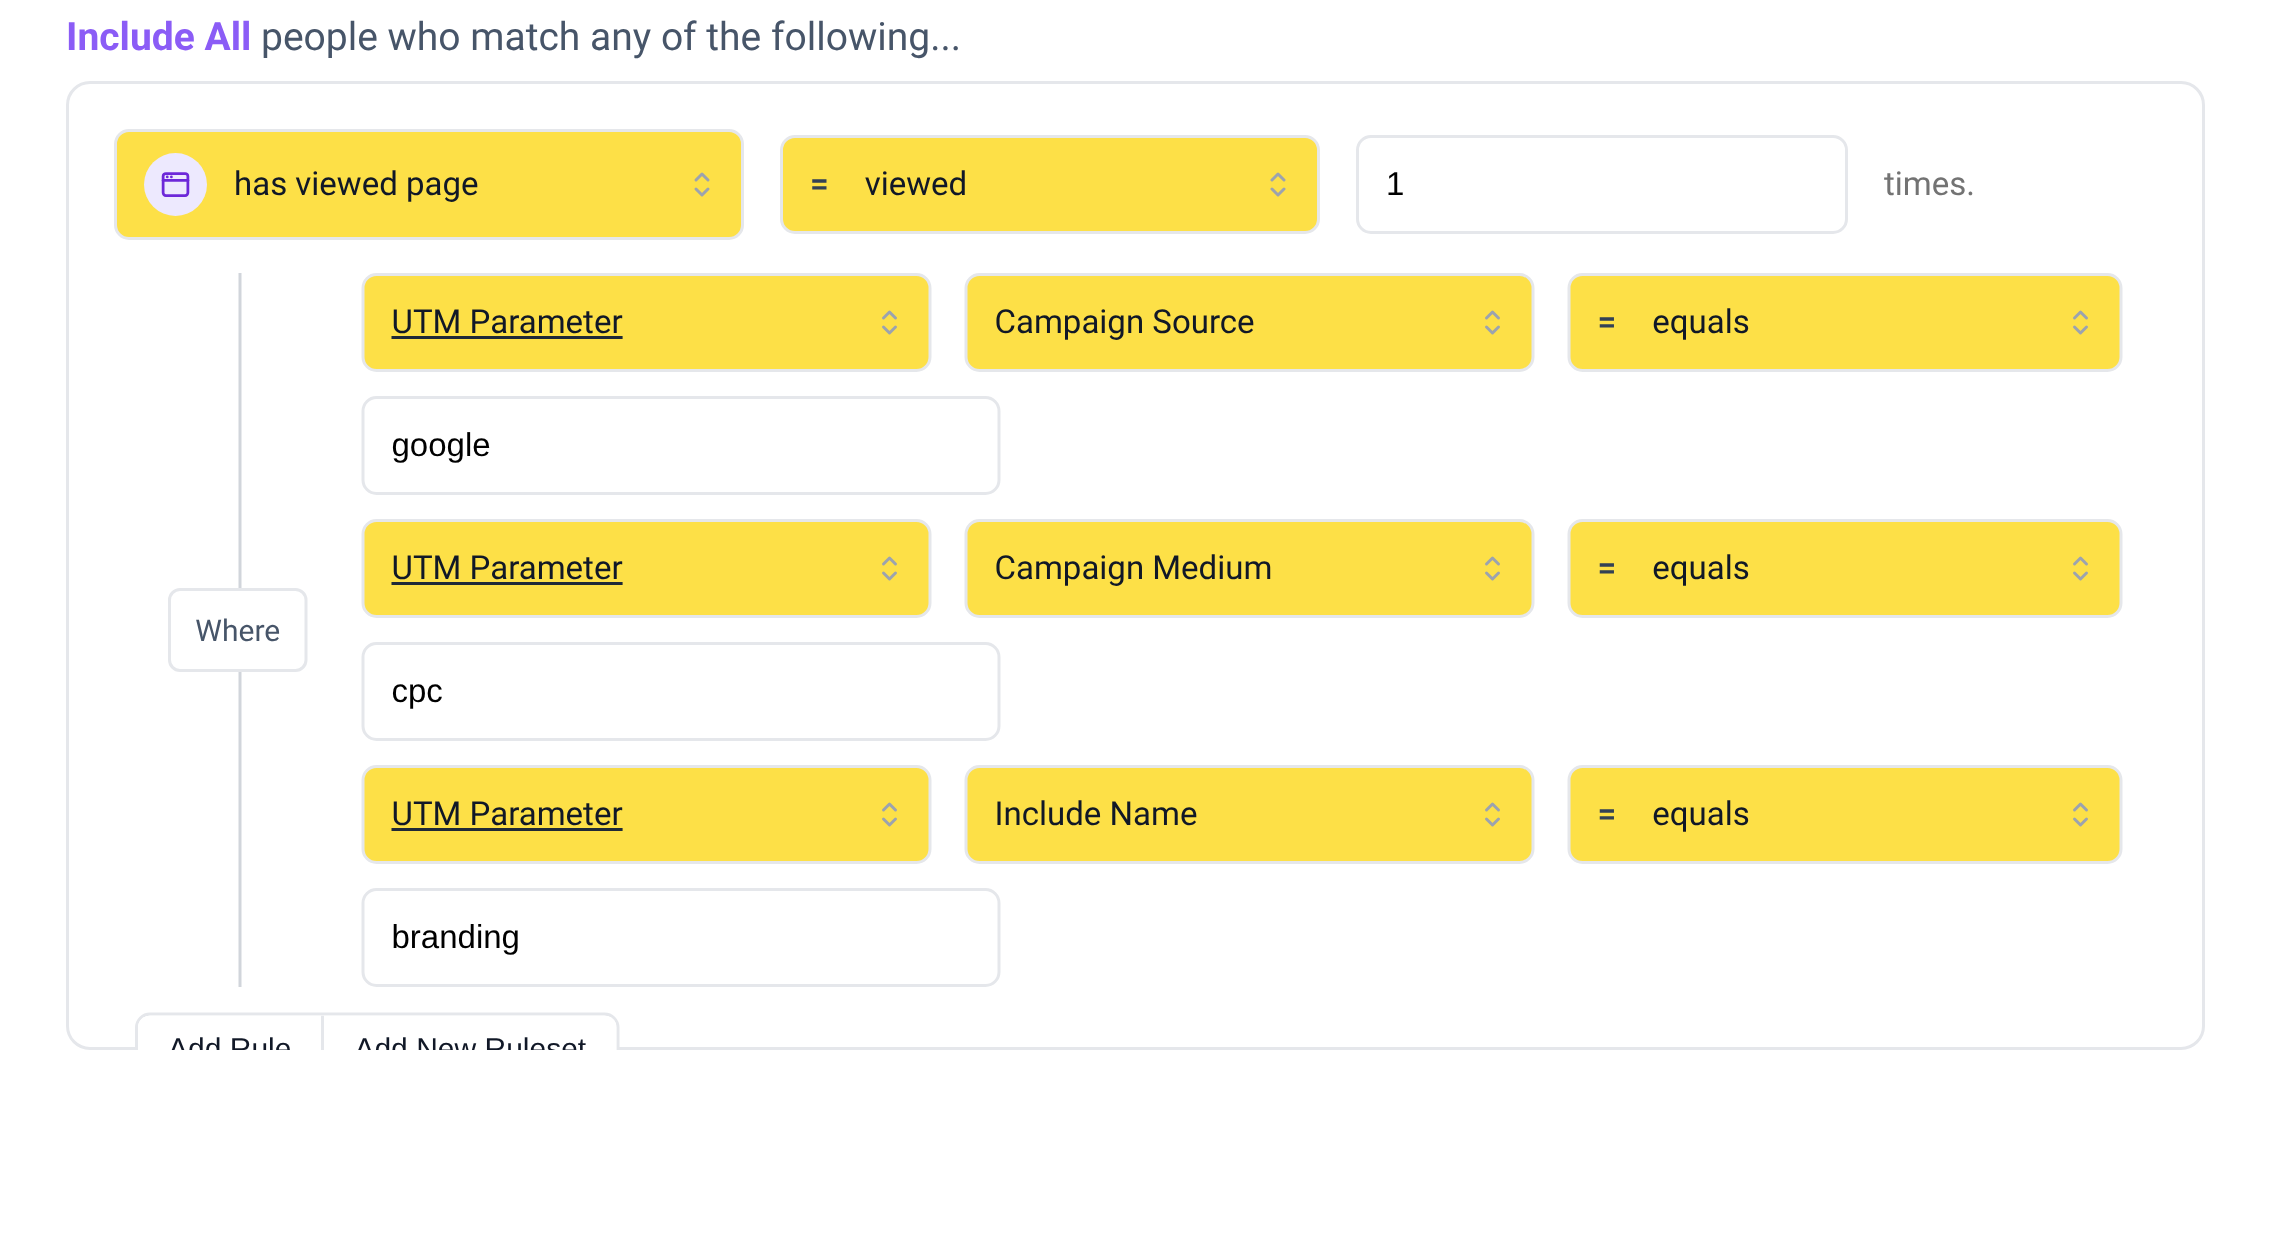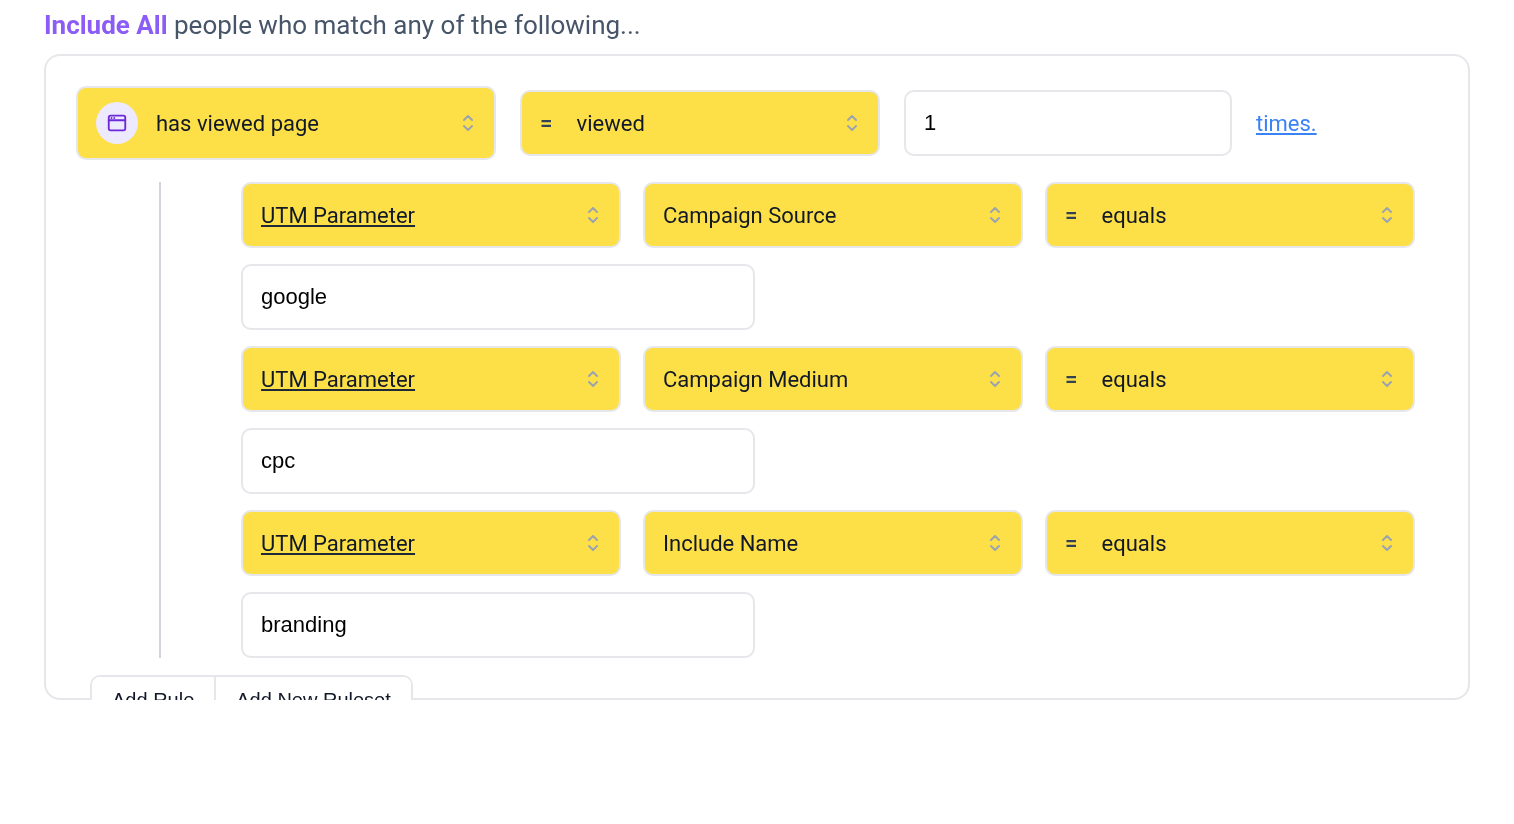--- a/index.html
+++ b/index.html
@@ -57,21 +57,21 @@
   .numinput {
     border: 2px solid #e5e7eb;
     border-radius: 10px;
     background: #fff;
     padding: 14px 18px;
     min-height: 66px;
     min-width: 110px;
     font-size: 22px;
     outline: none;
   }
-  .suffix { color: #3b82f6; text-decoration: underline; }
+  .suffix { color: #737373; }
 
   .where-block {
     display: flex;
     align-items: stretch;
     margin-top: 22px;
   }
   .where-left {
     width: 165px;
     position: relative;
     display: flex;
@@ -99,21 +99,21 @@
   .where-right { flex: 1 1 auto; }
   .cond-row { display: flex; gap: 22px; flex-wrap: wrap; margin-bottom: 16px; }
   .textinput {
     border: 2px solid #e5e7eb;
     border-radius: 10px;
     background: #fff;
     padding: 14px 18px;
     min-height: 66px;
     font-size: 22px;
     outline: none;
-    width: 514px;
+    width: 426px;
   }
 
   .footer-btns {
     position: absolute;
     left: 44px;
     bottom: -28px;
     display: flex;
     background: #fff;
     border: 2px solid #e5e7eb;
     border-radius: 10px;
@@ -178,20 +178,21 @@
       </div>
 
       <input class="numinput" value="1" style="">
 
       <span class="suffix">times.</span>
     </div>
 
     <div class="where-block">
       <div class="where-left">
         <div class="vline"></div>
+        <div class="pill">Where</div>
       </div>
       <div class="where-right">
 
         <div class="cond-row">
           <div class="select w-type">
             <span class="label">UTM Parameter</span>
             <span class="spinner">
                 <svg width="16" height="22" viewBox="0 0 16 22" fill="none" stroke="#9ca3af" stroke-width="2" stroke-linecap="round" stroke-linejoin="round">
                   <polyline points="4 8 8 4 12 8"></polyline>
                   <polyline points="4 14 8 18 12 14"></polyline>

